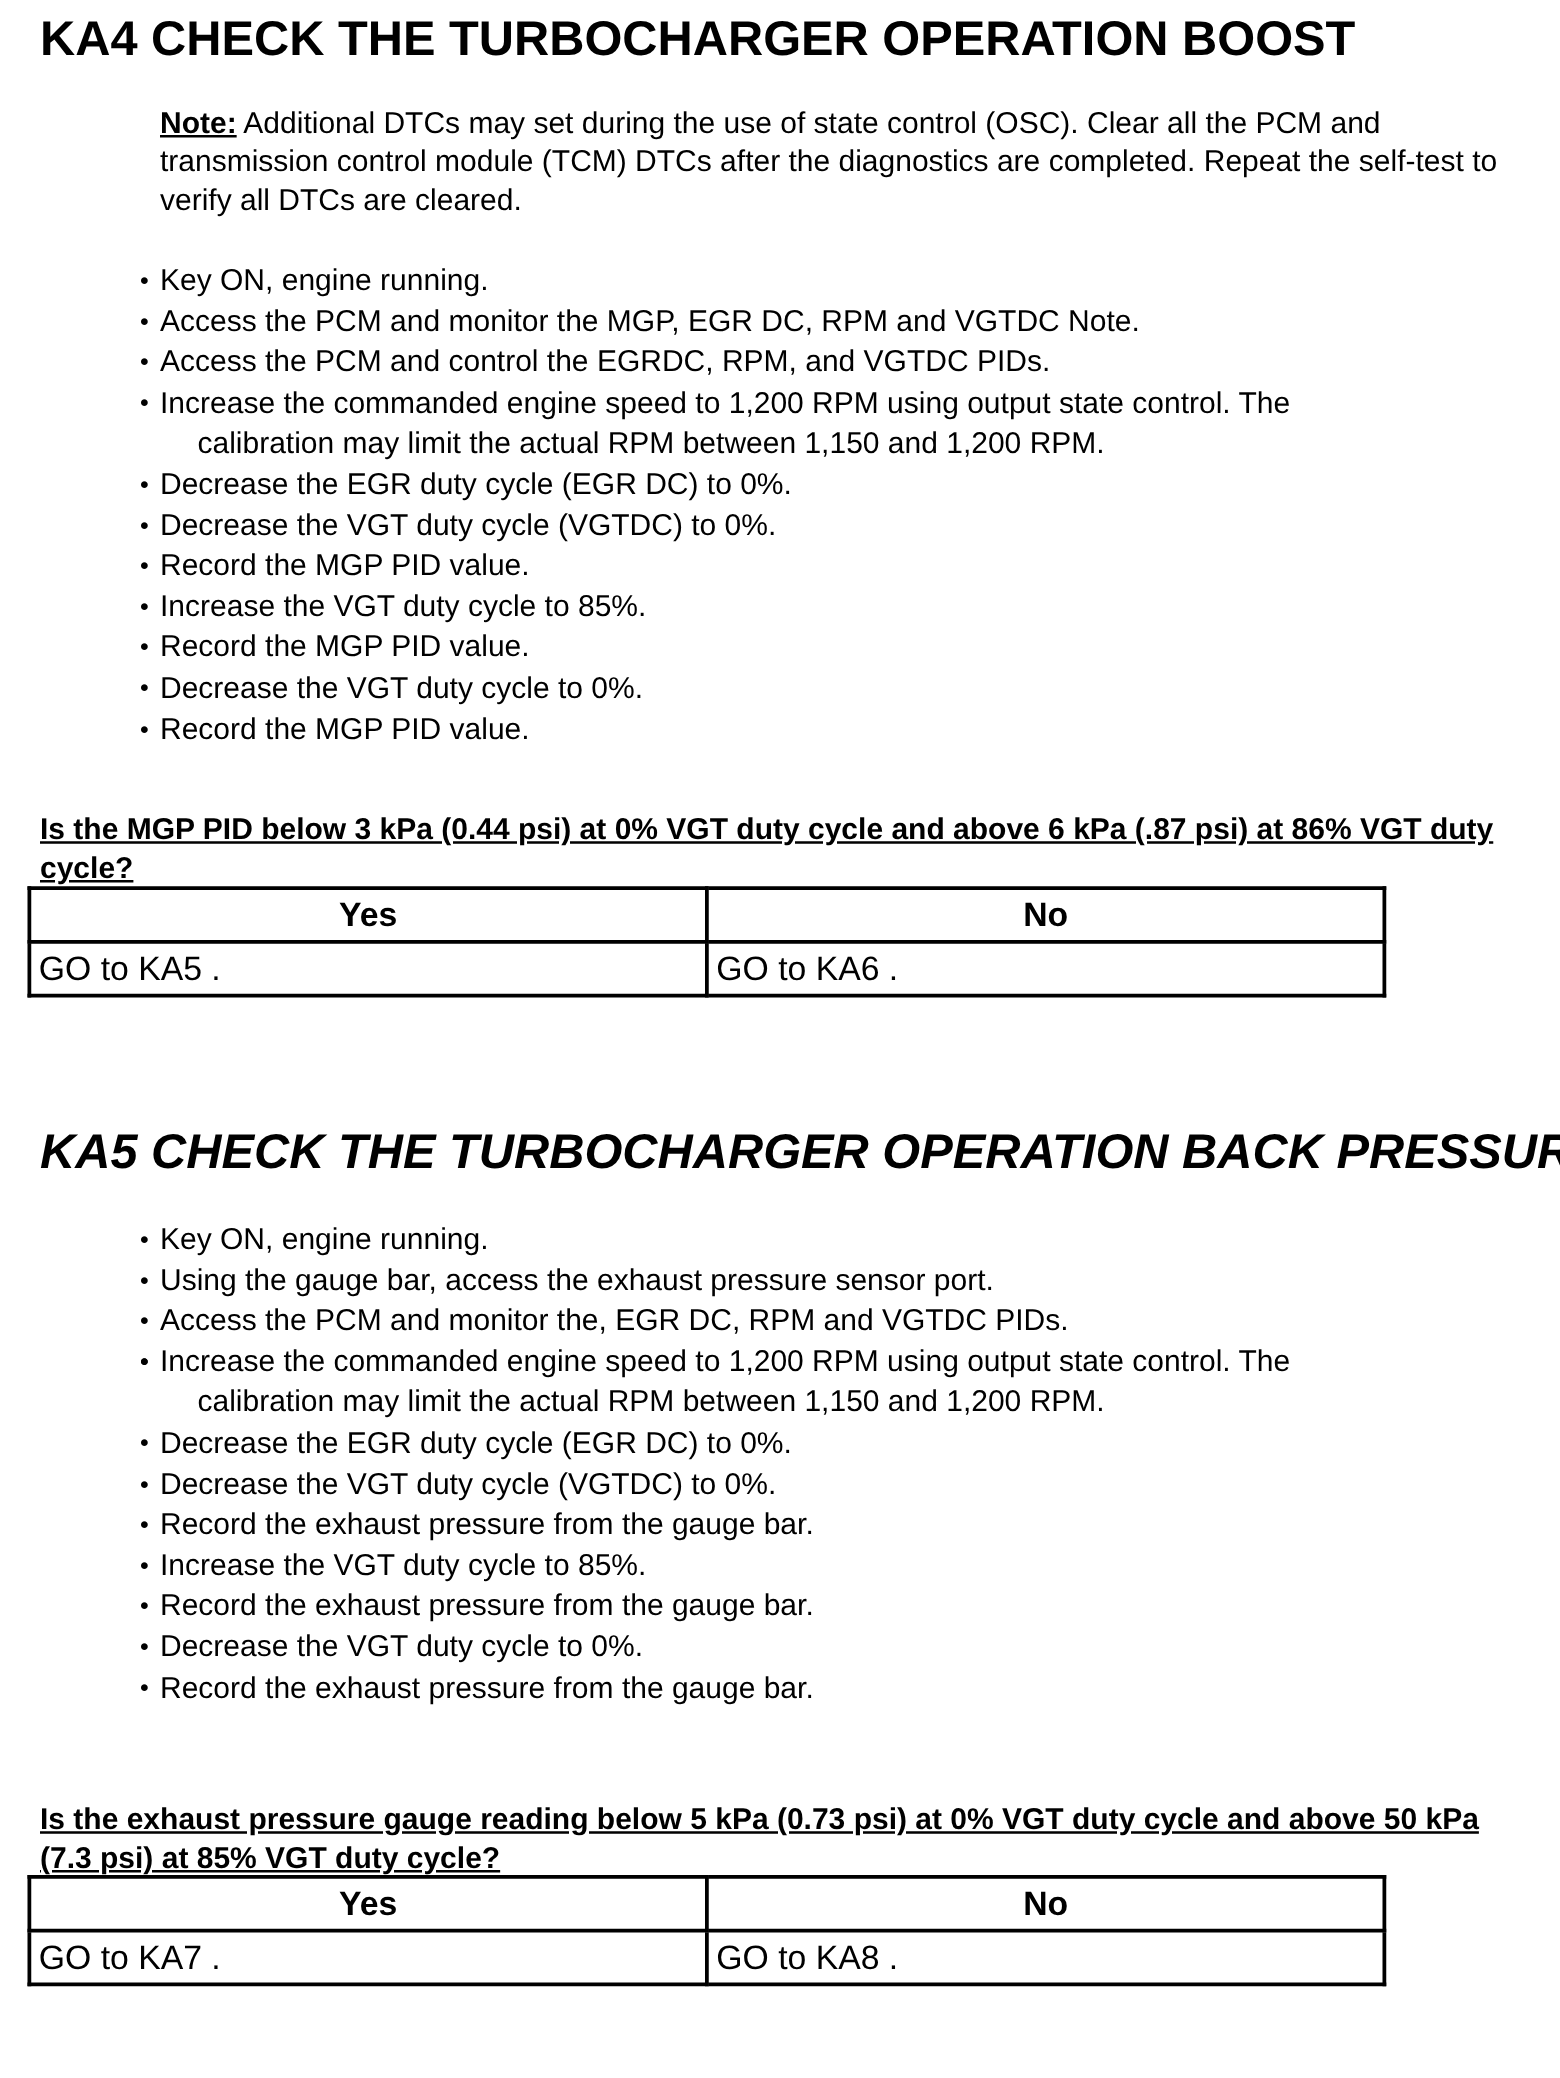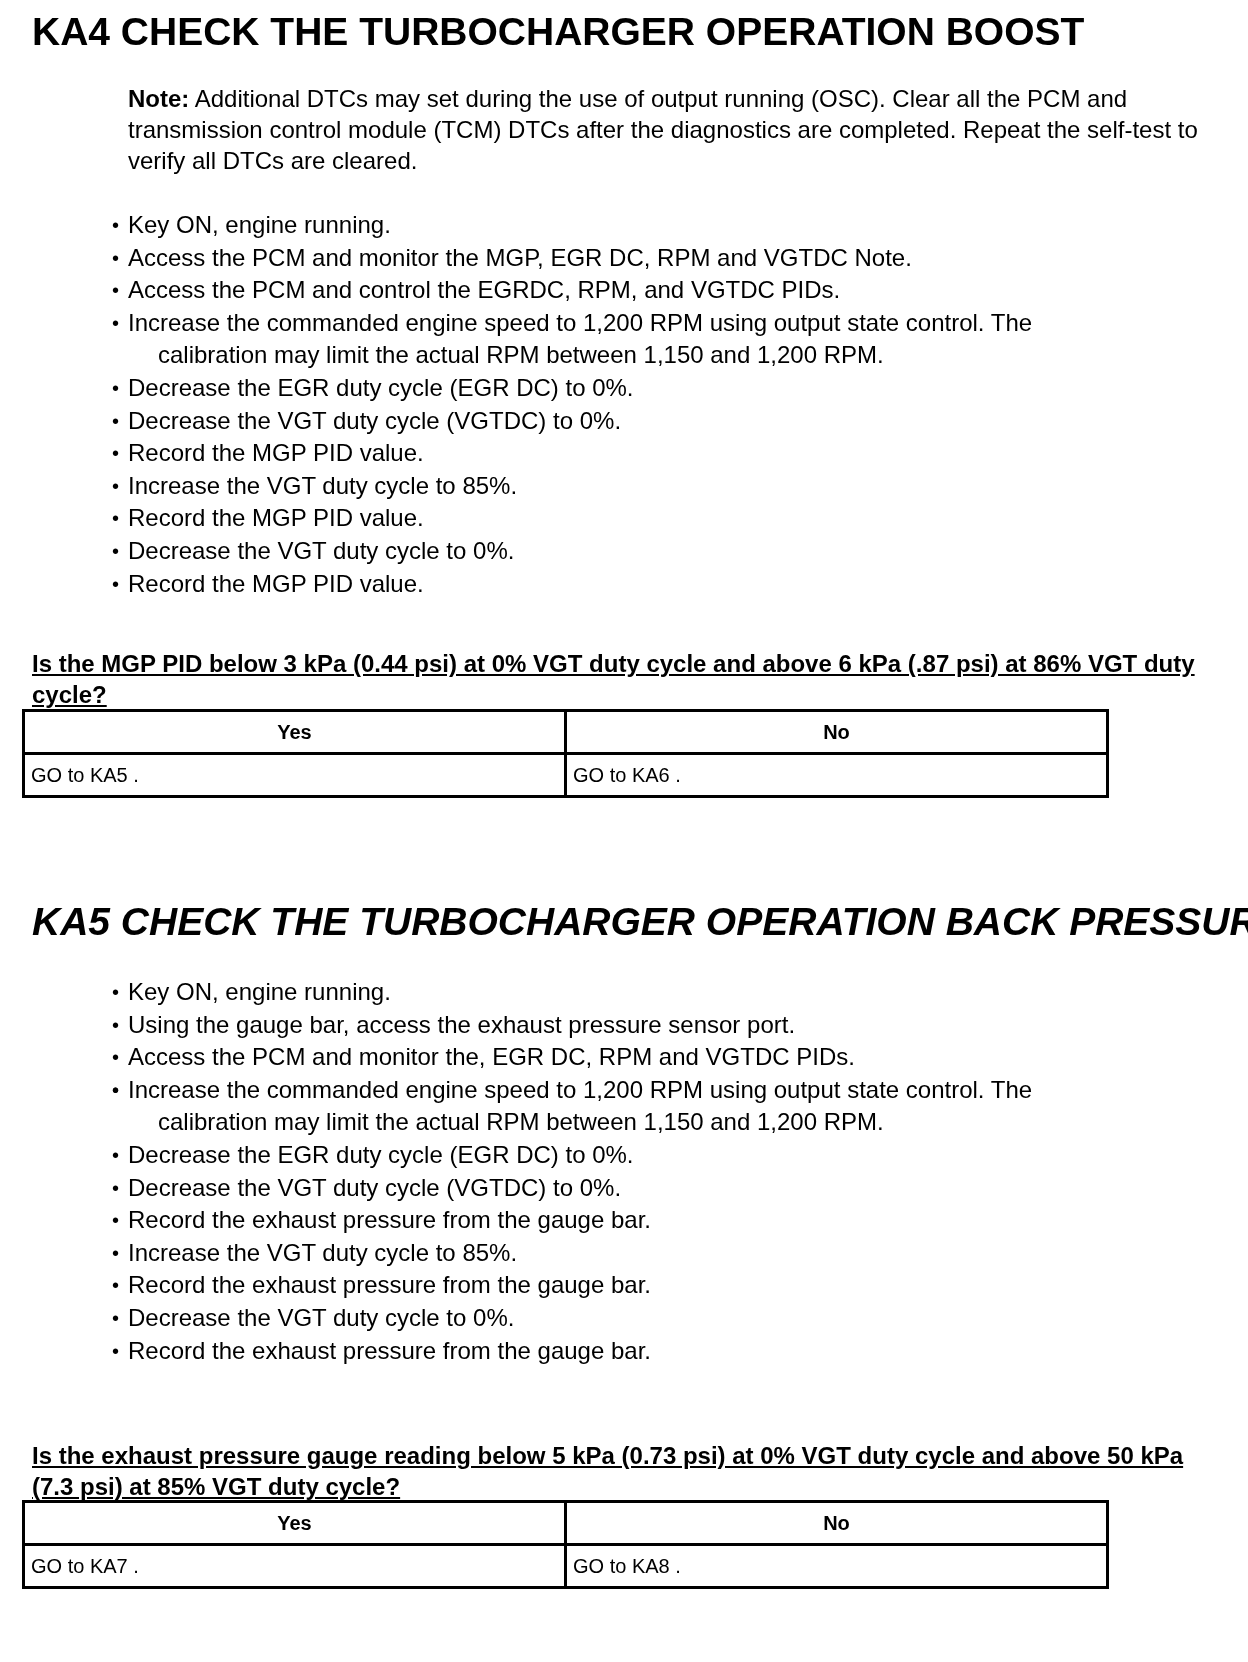--- a/index.html
+++ b/index.html
@@ -25,21 +25,21 @@
       white-space: nowrap;
     }
     .note {
       position: absolute;
       left: 128px;
       width: 1090px;
       margin: 0;
       font-size: 24px;
       line-height: 31px;
     }
-    .note .note-label { font-weight: bold; }
+    .note .note-label { font-weight: bold; text-decoration: underline; }
     .steps {
       position: absolute;
       left: 110px;
       width: 1110px;
       margin: 0;
       padding: 0;
       list-style: none;
       font-size: 24px;
       line-height: 32.6px;
     }
@@ -65,21 +65,21 @@
       font-size: 24px;
       font-weight: bold;
       line-height: 31px;
       text-decoration: underline;
     }
     table.answer {
       position: absolute;
       left: 22px;
       width: 1087px;
       border-collapse: collapse;
-      font-size: 20px;
+      font-size: 27px;
     }
     table.answer th, table.answer td {
       border: 3px solid #000000;
       width: 50%;
       height: 40px;
       padding: 0 6px;
     }
     table.answer th {
       font-weight: bold;
       text-align: center;
@@ -88,21 +88,21 @@
       text-align: left;
       font-weight: normal;
     }
   </style>
 </head>
 <body>
 
 <h1 class="section-title" style="top:10px;">KA4 CHECK THE TURBOCHARGER OPERATION BOOST</h1>
 
 <p class="note" style="top:83px;">
-  <span class="note-label">Note:</span><span> Additional DTCs may set during the use of output running (OSC). Clear all the PCM and transmission control module (TCM) DTCs after the diagnostics are completed. Repeat the self-test to verify all DTCs are cleared.</span>
+  <span class="note-label">Note:</span><span> Additional DTCs may set during the use of state control (OSC). Clear all the PCM and transmission control module (TCM) DTCs after the diagnostics are completed. Repeat the self-test to verify all DTCs are cleared.</span>
 </p>
 
 <ul class="steps" style="top:209px;">
   <li><span class="bullet">•</span><span>Key ON, engine running.</span></li>
   <li><span class="bullet">•</span><span>Access the PCM and monitor the MGP, EGR DC, RPM and VGTDC Note.</span></li>
   <li><span class="bullet">•</span><span>Access the PCM and control the EGRDC, RPM, and VGTDC PIDs.</span></li>
   <li><span class="bullet">•</span><span>Increase the commanded engine speed to 1,200 RPM using output state control. The</span><span class="cont">calibration may limit the actual RPM between 1,150 and 1,200 RPM.</span></li>
   <li><span class="bullet">•</span><span>Decrease the EGR duty cycle (EGR DC) to 0%.</span></li>
   <li><span class="bullet">•</span><span>Decrease the VGT duty cycle (VGTDC) to 0%.</span></li>
   <li><span class="bullet">•</span><span>Record the MGP PID value.</span></li>

